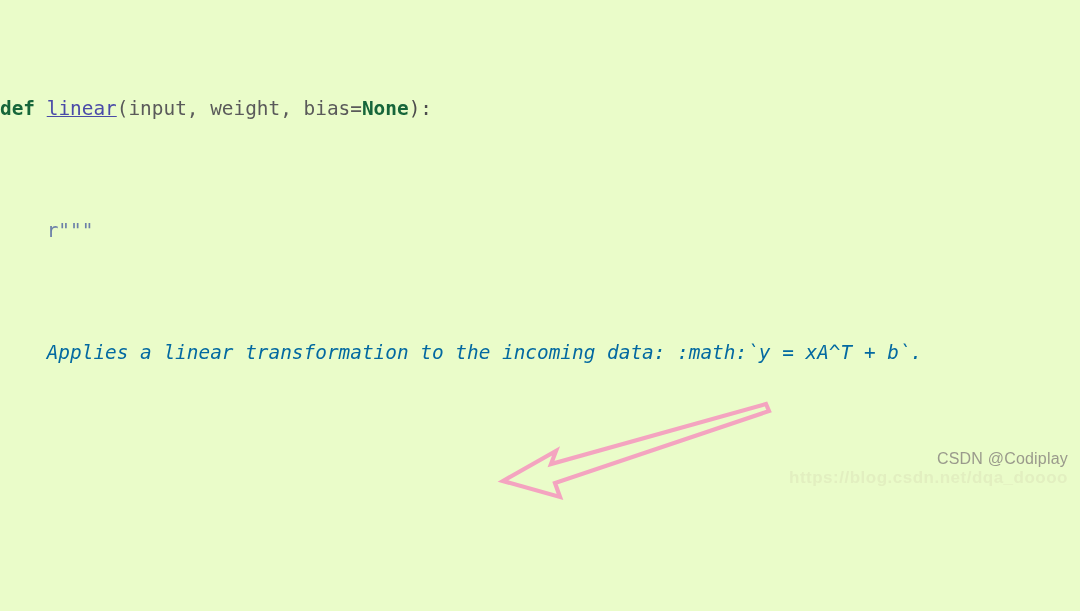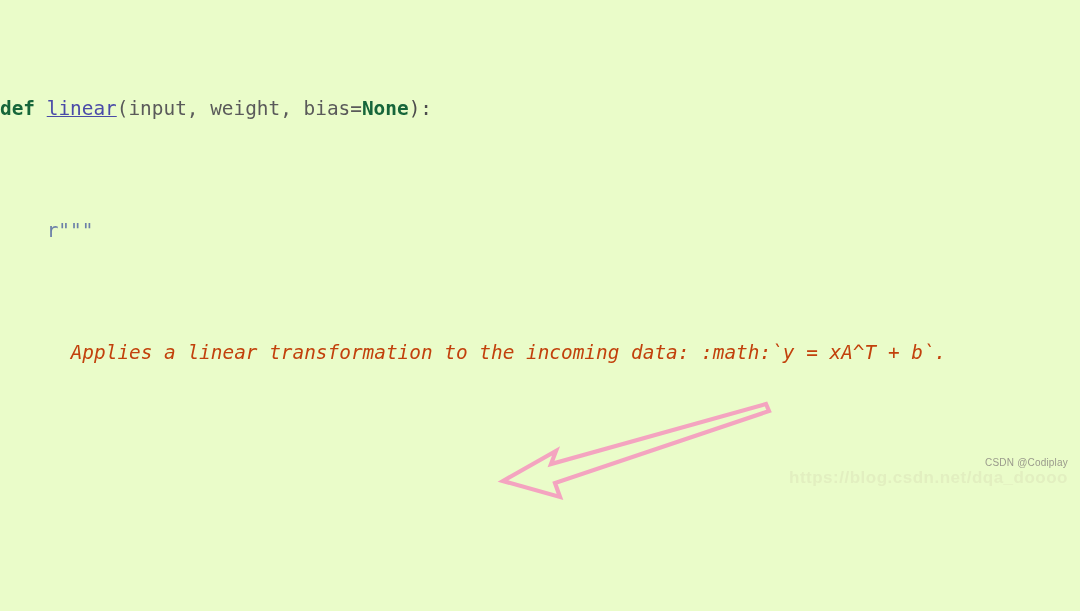--- a/index.html
+++ b/index.html
@@ -40,40 +40,40 @@
     height: 30.5px;
     white-space: pre;
   }
 
   
   .kw       { color: #16663a; font-weight: bold; }   
   .fname    { color: #4a4aa8; text-decoration: underline; }
   .id       { color: #5a5a5a; }
   .punc     { color: #4d4d4d; }
   .dstr     { color: #6b7fa8; }                      
-  .doc      { color: #c2410c; font-style: italic; margin-left: 24px; }  
+  .doc      { color: #0369a1; font-style: italic; }  
 
   
   #annotation-layer {
     position: absolute;
     left: 0; top: 0;
     width: 1080px;
     height: 611px;
     z-index: 3;
     pointer-events: none;
   }
 
   
   .watermark {
     position: absolute;
     right: 12px;
     bottom: 16px;
     z-index: 4;
     font-family: "Liberation Sans", sans-serif;
-    font-size: 10px;
+    font-size: 16px;
     color: #9a9a8c;
     letter-spacing: 0.2px;
   }
   .watermark-url {
     position: absolute;
     right: 12px;
     bottom: -4px;
     z-index: 4;
     font-family: "Liberation Sans", sans-serif;
     font-size: 17px;

